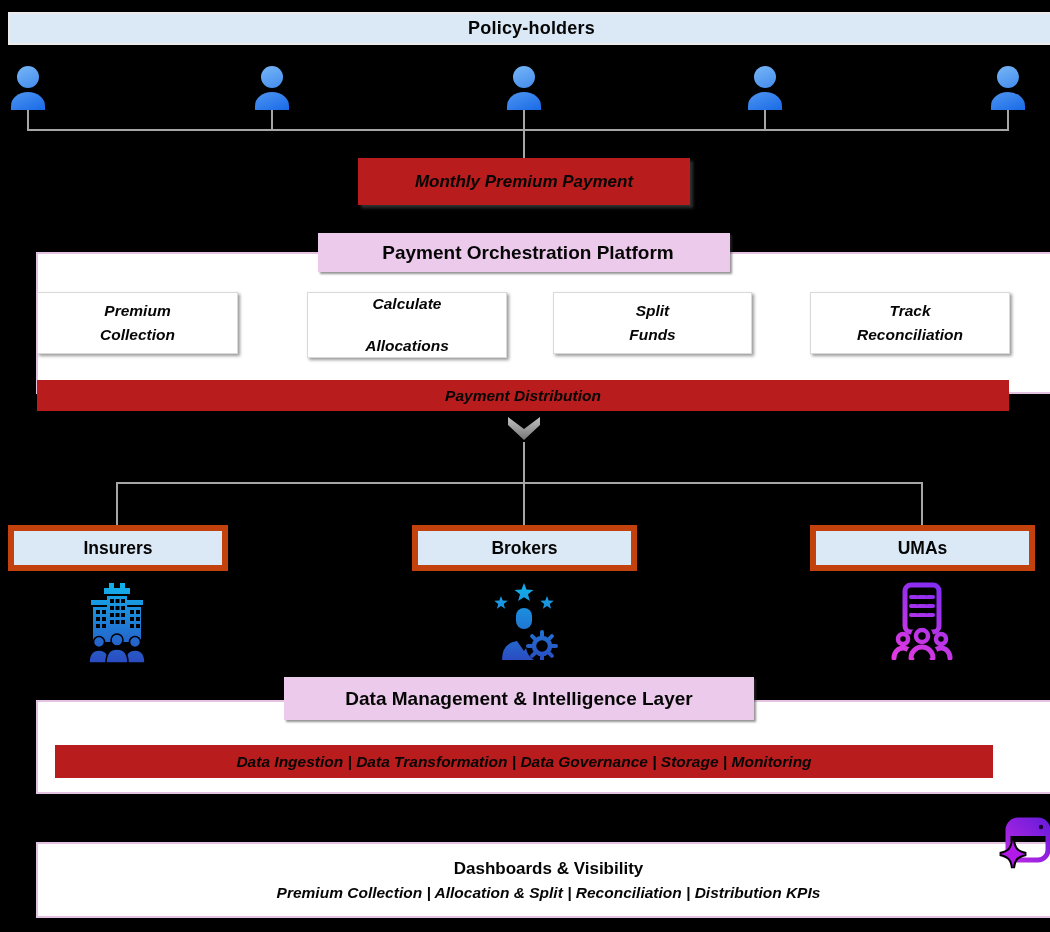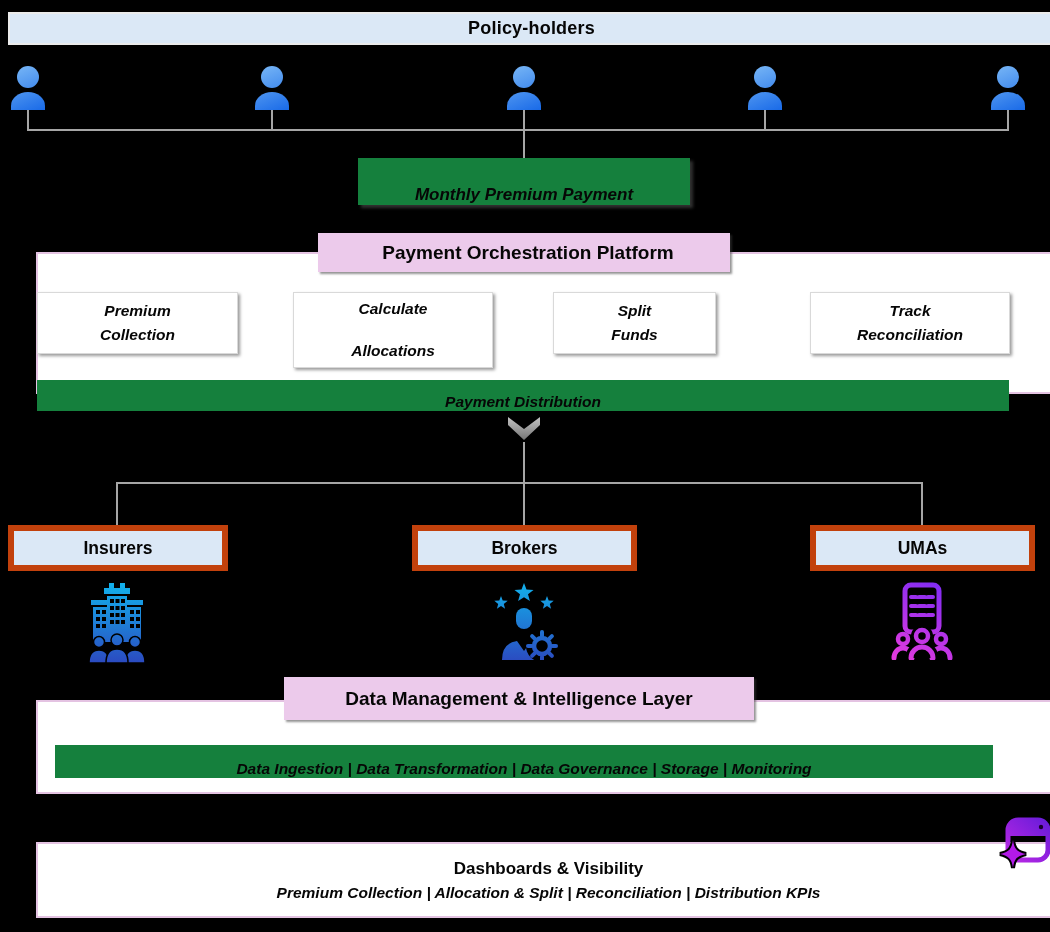--- a/index.html
+++ b/index.html
@@ -4,21 +4,21 @@
 <style>
   html,body{margin:0;padding:0;background:#000;}
   #canvas{position:relative;width:1050px;height:932px;background:#000;overflow:hidden;
           font-family:"Liberation Sans", sans-serif;color:#060606;}
   .abs{position:absolute;box-sizing:border-box;}
   .bar-blue{background:#dbe8f6;border:2px solid #ebebeb;display:flex;align-items:center;
             justify-content:center;font-weight:bold;font-size:18px;letter-spacing:.2px;}
   .tab-pink{background:#eccaeb;display:flex;align-items:center;justify-content:center;
             font-weight:bold;font-size:19px;z-index:3;box-shadow:2px 2px 2px rgba(60,60,60,.55);}
   .container-pink{background:#ffffff;border:2px solid #e4c3e2;z-index:1;margin-left:28px;}
-  .gray-bar{background:#15803d;display:flex;align-items:flex-end;justify-content:center;
+  .gray-bar{background:#b91c1c;display:flex;align-items:center;justify-content:center;
             font-weight:bold;font-style:italic;font-size:15.5px;z-index:2;}
   .step-box{background:#fff;border:1px solid #d9d9d9;box-shadow:2px 2px 3px #9a9a9a;
             display:flex;flex-direction:column;align-items:center;justify-content:center;
             font-weight:bold;font-style:italic;font-size:15.5px;line-height:1.55;z-index:2;}
   .recipient{background:#dbe8f6;border:6px solid #c2410c;display:flex;align-items:center;
              justify-content:center;font-weight:bold;font-size:17.5px;}
   .vline,.hline{background:#a6a6a6;z-index:0;}
   .shadowed{box-shadow:3px 3px 3px rgba(90,90,90,.55);}
   .dash-title{font-weight:bold;font-size:17px;}
   .dash-sub{font-weight:bold;font-style:italic;font-size:15.5px;}
@@ -103,25 +103,25 @@
 
   <div class="abs tab-pink" style="left:318px;top:233px;width:412px;height:39px;padding-left:8px;">
     <span>Payment Orchestration Platform</span>
   </div>
   <div class="abs container-pink" style="left:8px;top:252px;width:1025px;height:142px;"></div>
 
   <div class="abs step-box" style="left:37px;top:292px;width:201px;height:62px;">
     <span>Premium</span>
     <span>Collection</span>
   </div>
-  <div class="abs step-box" style="left:293px;top:292px;width:200px;height:76px;gap:18px;">
+  <div class="abs step-box" style="left:307px;top:292px;width:200px;height:66px;gap:18px;">
     <span>Calculate</span>
     <span>Allocations</span>
   </div>
-  <div class="abs step-box" style="left:553px;top:292px;width:163px;height:62px;">
+  <div class="abs step-box" style="left:553px;top:292px;width:199px;height:62px;">
     <span>Split</span>
     <span>Funds</span>
   </div>
   <div class="abs step-box" style="left:810px;top:292px;width:200px;height:62px;">
     <span>Track</span>
     <span>Reconciliation</span>
   </div>
 
   <div class="abs gray-bar" style="left:37px;top:380px;width:972px;height:31px;">
     <span>Payment Distribution</span>

